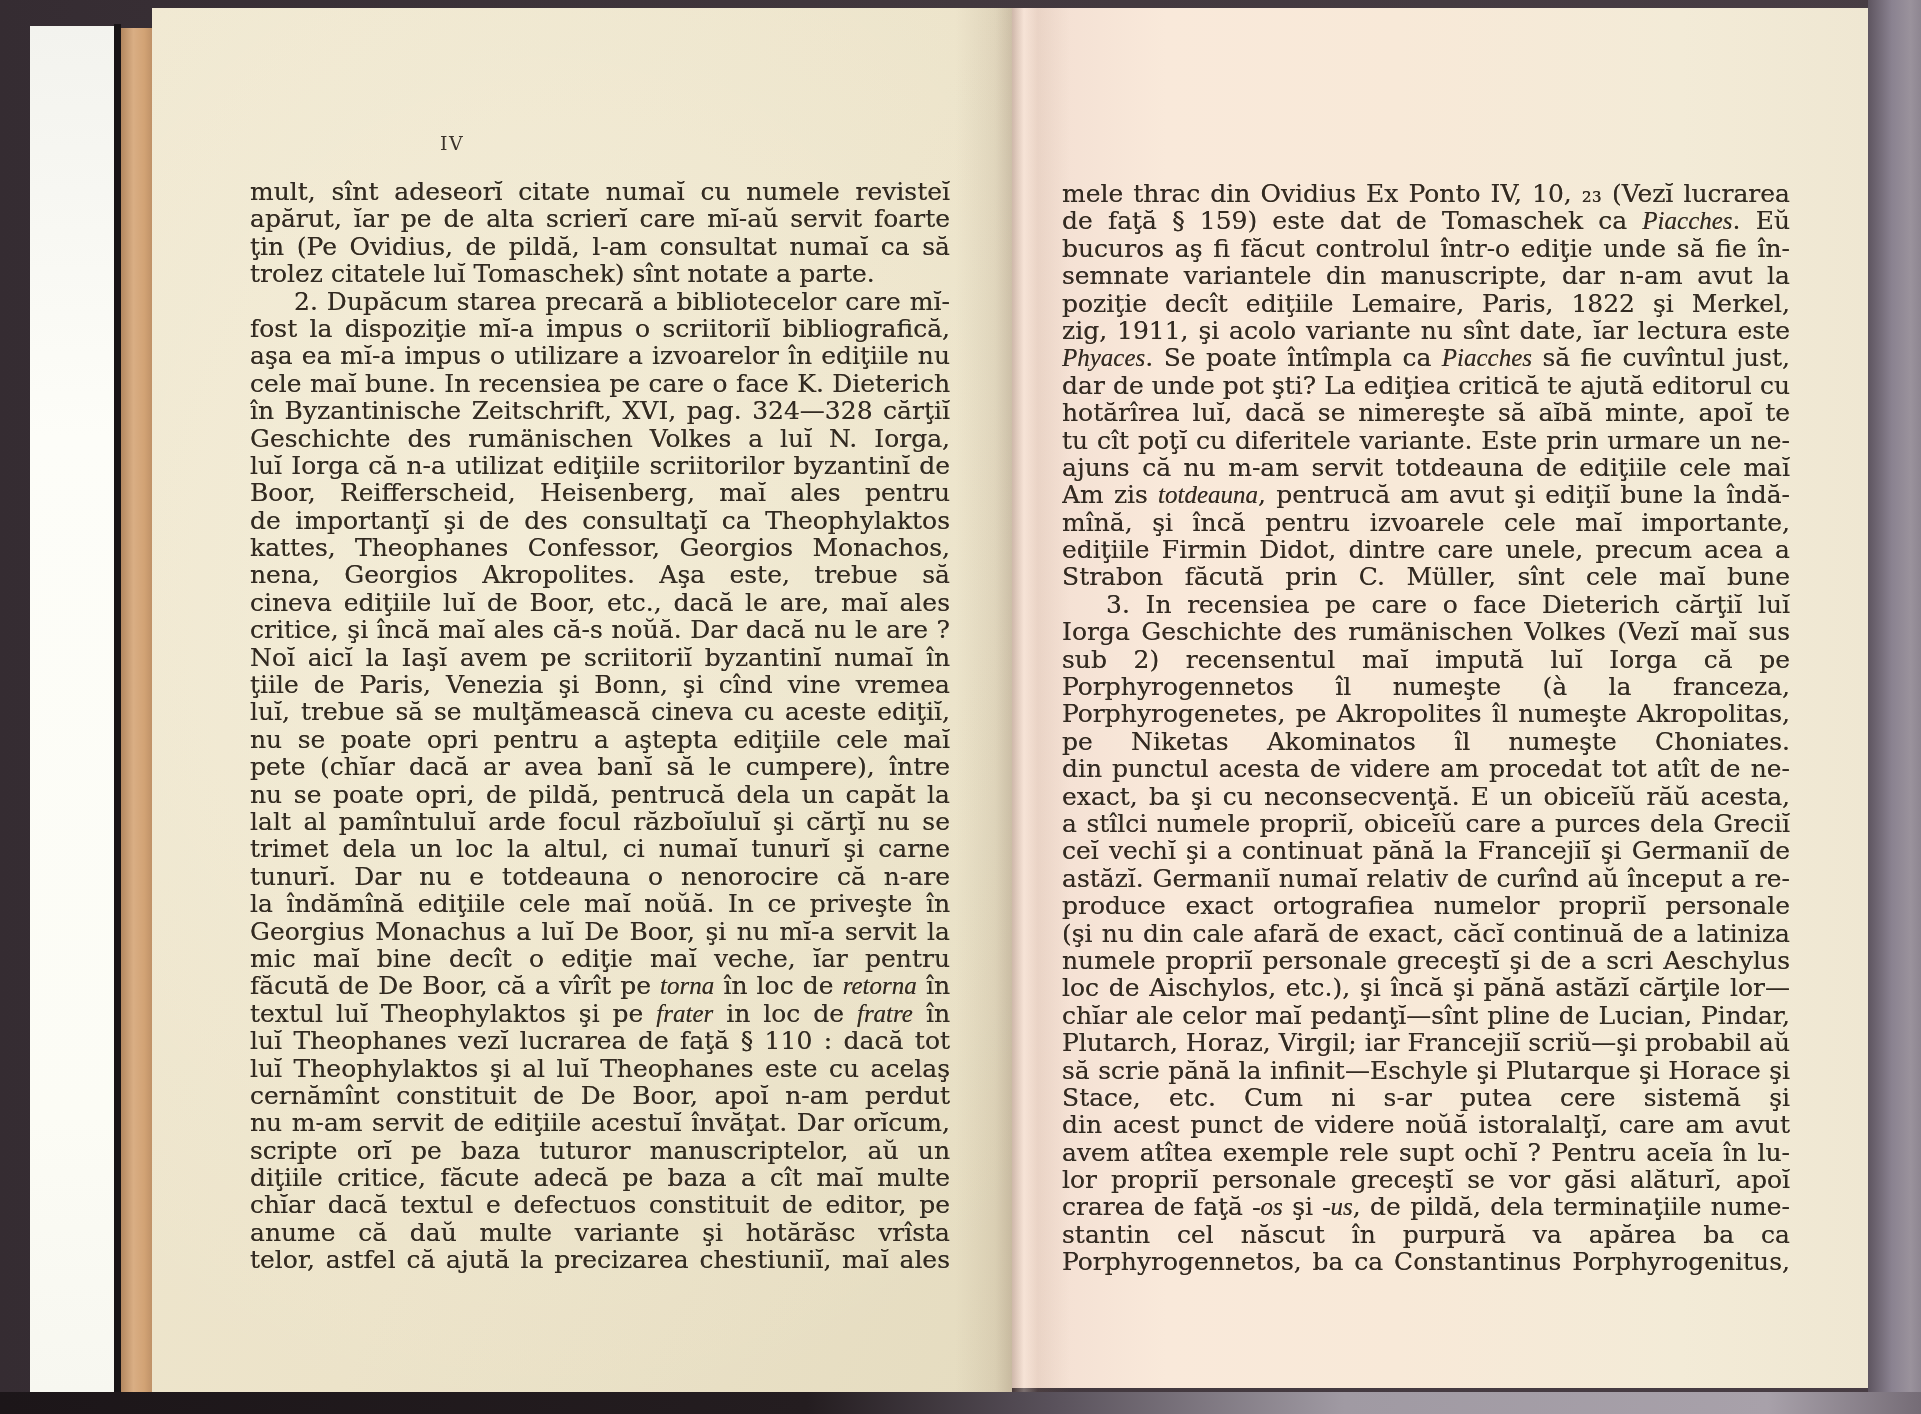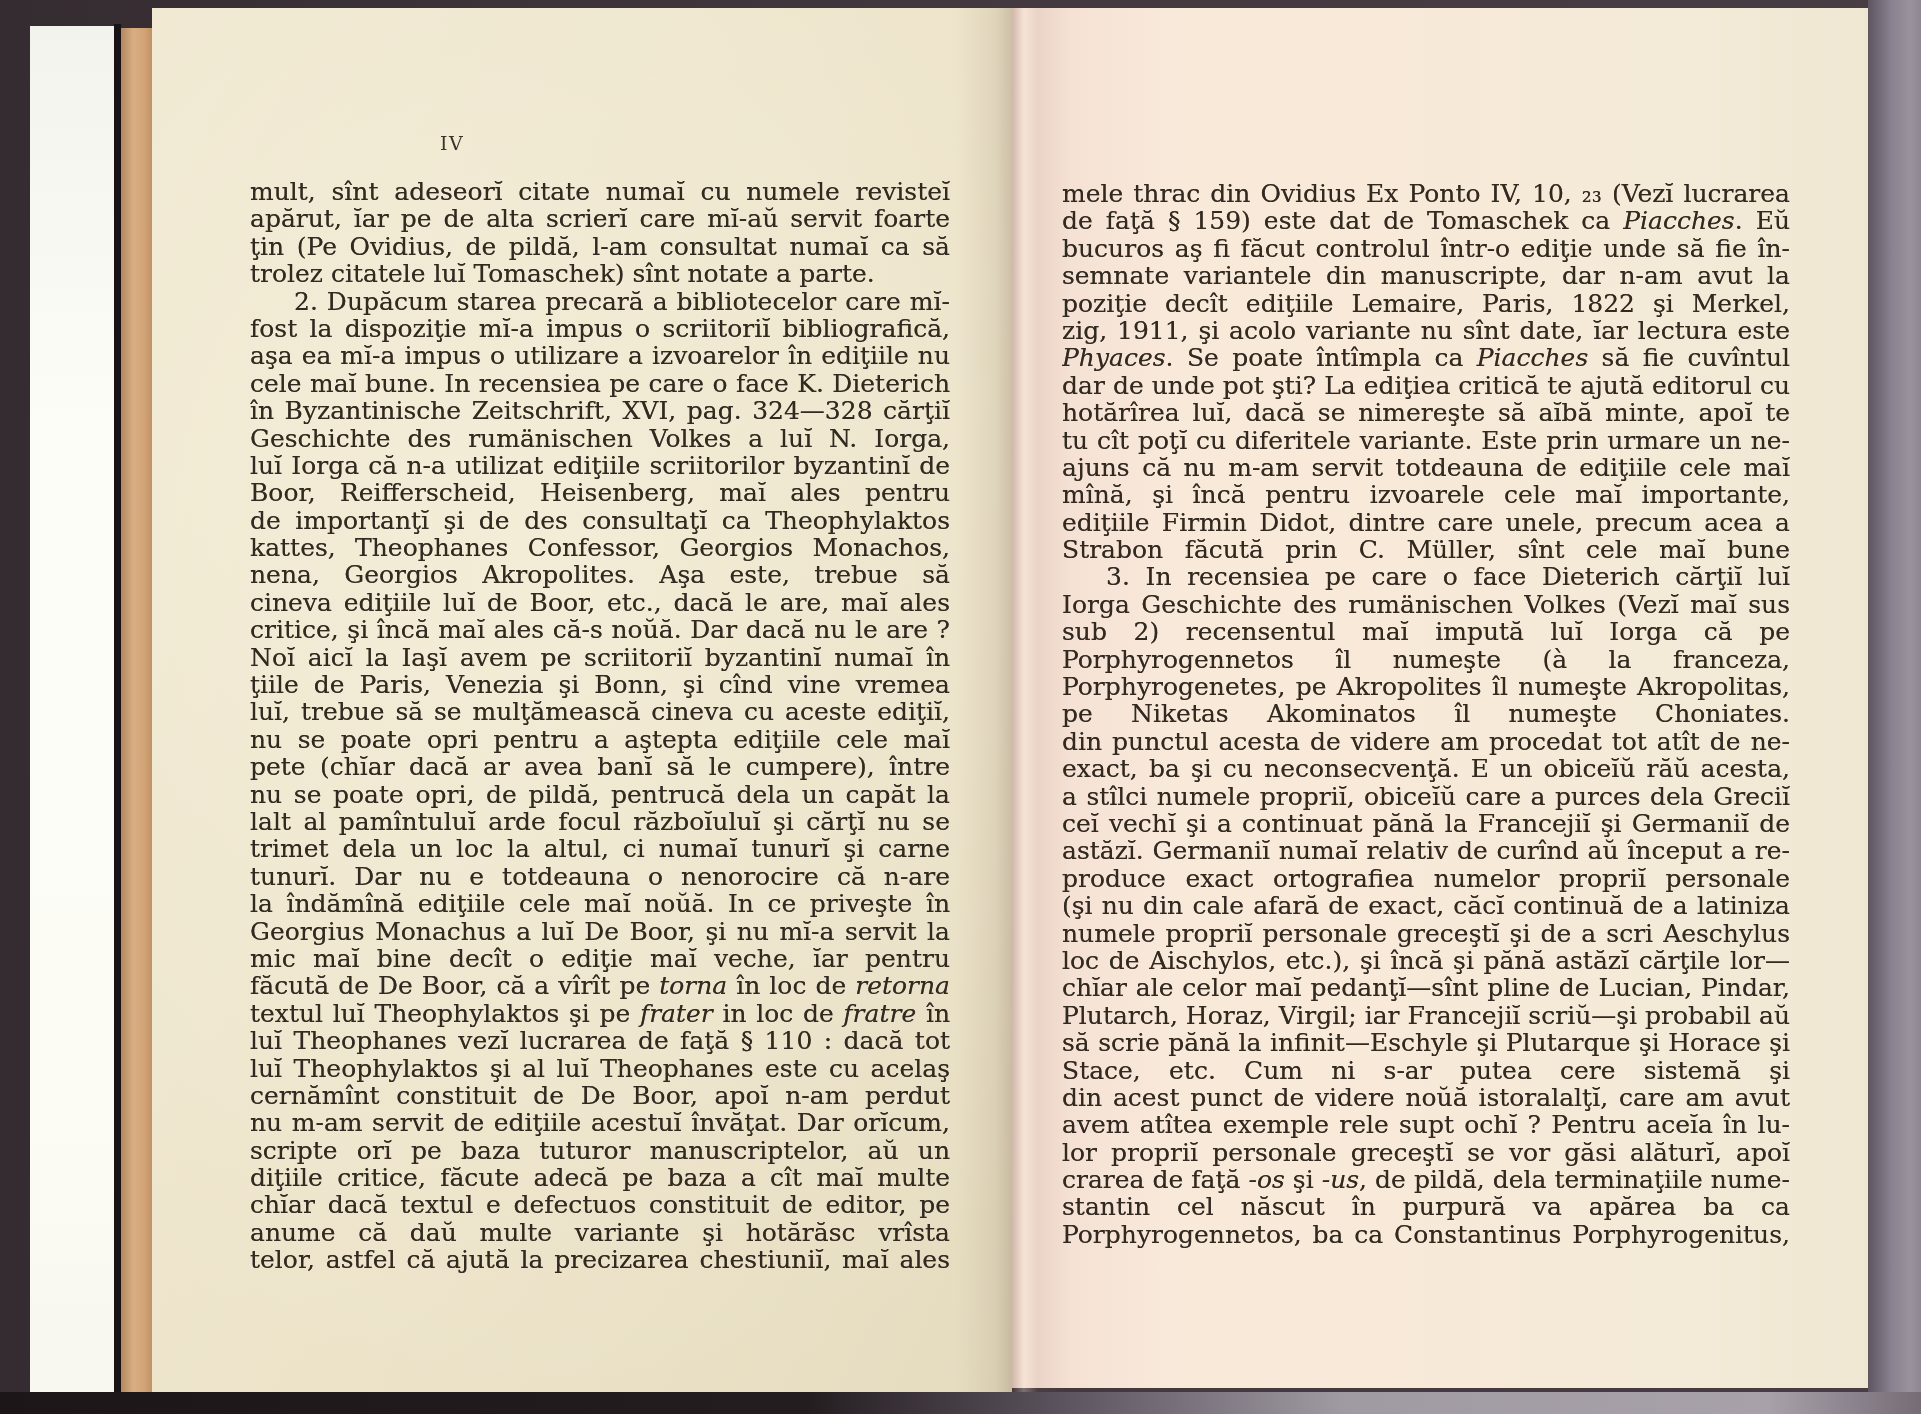--- a/index.html
+++ b/index.html
@@ -71,21 +71,21 @@
   #left-text{left:250px;top:178px;width:700px;}
   #right-text{left:1062px;top:180px;width:728px;}
   .line{
     text-align:justify;
     text-align-last:justify;
     height:27.4px;overflow:hidden;
     white-space:normal;
   }
   .line.para-end{text-align-last:left;}
   .line.indent{text-indent:44px;}
-  .line i{font-style:italic;}
+  .line i{font-style:italic;font-family:Liberation Serif, serif;}
 </style>
 </head>
 <body>
 
 <div class="scan">
   <div class="white-edge"></div>
   <div class="edge-line"></div>
   <div class="deckle"></div>
 
   <div class="page page-left">
@@ -145,20 +145,21 @@
       <div class="line"><span>de faţă § 159) este dat de Tomaschek ca </span><i>Piacches</i><span>. Eŭ</span></div>
       <div class="line"><span>bucuros aş fi făcut controlul într-o ediţie unde să fie în-</span></div>
       <div class="line"><span>semnate variantele din manuscripte, dar n-am avut la dis-</span></div>
       <div class="line"><span>poziţie decît ediţiile Lemaire, Paris, 1822 şi Merkel, Leip-</span></div>
       <div class="line"><span>zig, 1911, şi acolo variante nu sînt date, ĭar lectura este</span></div>
       <div class="line"><i>Phyaces</i><span>.  Se poate întîmpla ca </span><i>Piacches</i><span> să fie cuvîntul just,</span></div>
       <div class="line"><span>dar de unde pot şti? La ediţiea critică te ajută editorul cu</span></div>
       <div class="line"><span>hotărîrea luĭ, dacă se nimereşte să aĭbă minte, apoĭ te ajuţĭ</span></div>
       <div class="line"><span>tu cît poţĭ cu diferitele variante.  Este prin urmare un ne-</span></div>
       <div class="line"><span>ajuns că nu m-am servit totdeauna de ediţiile cele maĭ bune.</span></div>
+      <div class="line"><span>Am zis </span><i>totdeauna</i><span>, pentrucă am avut şi ediţiĭ bune la îndă-</span></div>
       <div class="line"><span>mînă, şi încă pentru izvoarele cele maĭ importante, anume</span></div>
       <div class="line"><span>ediţiile Firmin Didot, dintre care unele, precum acea a luĭ</span></div>
       <div class="line"><span>Strabon făcută prin C. Müller, sînt cele maĭ bune posibile.</span></div>
       <div class="line indent"><span>3.  In recensiea pe care o face Dieterich cărţiĭ luĭ</span></div>
       <div class="line"><span>Iorga Geschichte des rumänischen Volkes (Vezĭ maĭ sus</span></div>
       <div class="line"><span>sub 2) recensentul maĭ impută luĭ Iorga că pe Konstantinos</span></div>
       <div class="line"><span>Porphyrogennetos îl numeşte (à la franceza, Porphyrogénète)</span></div>
       <div class="line"><span>Porphyrogenetes, pe Akropolites îl numeşte Akropolitas, şi</span></div>
       <div class="line"><span>pe Niketas Akominatos îl numeşte Choniates.  Mărturisesc că</span></div>
       <div class="line"><span>din punctul acesta de videre am procedat tot atît de ne-</span></div>

